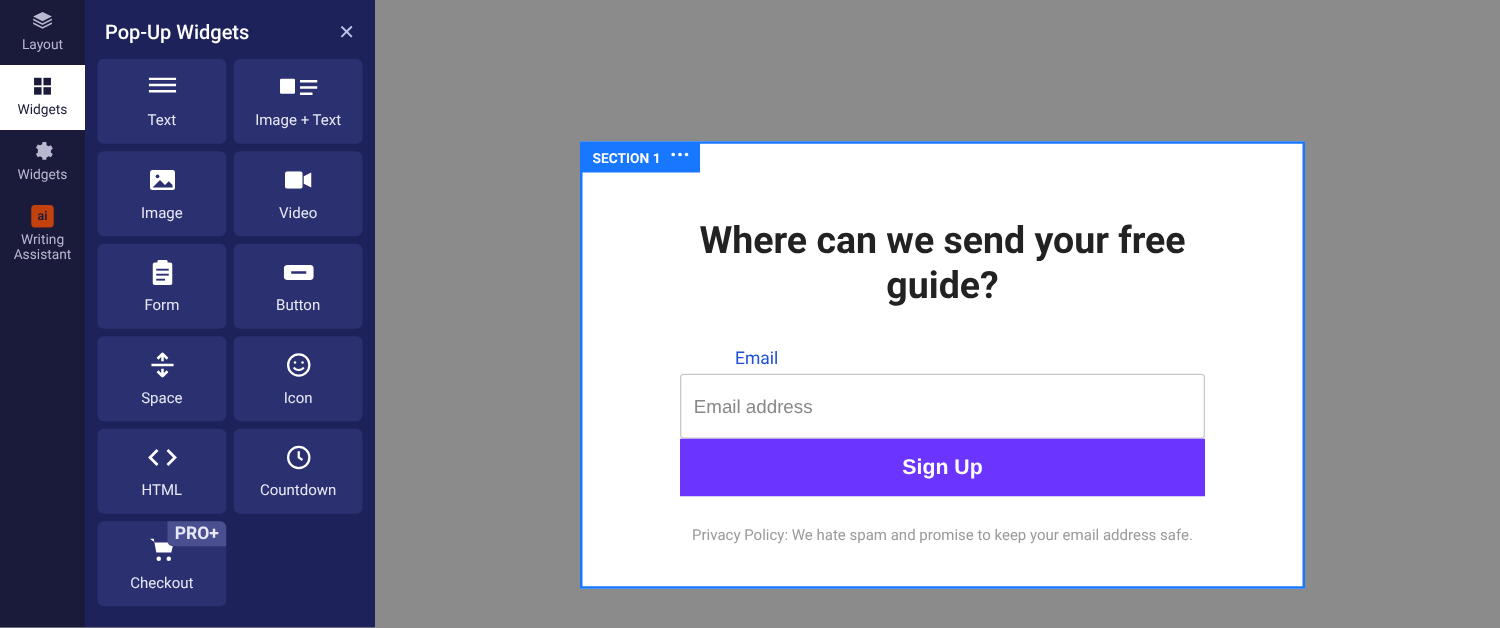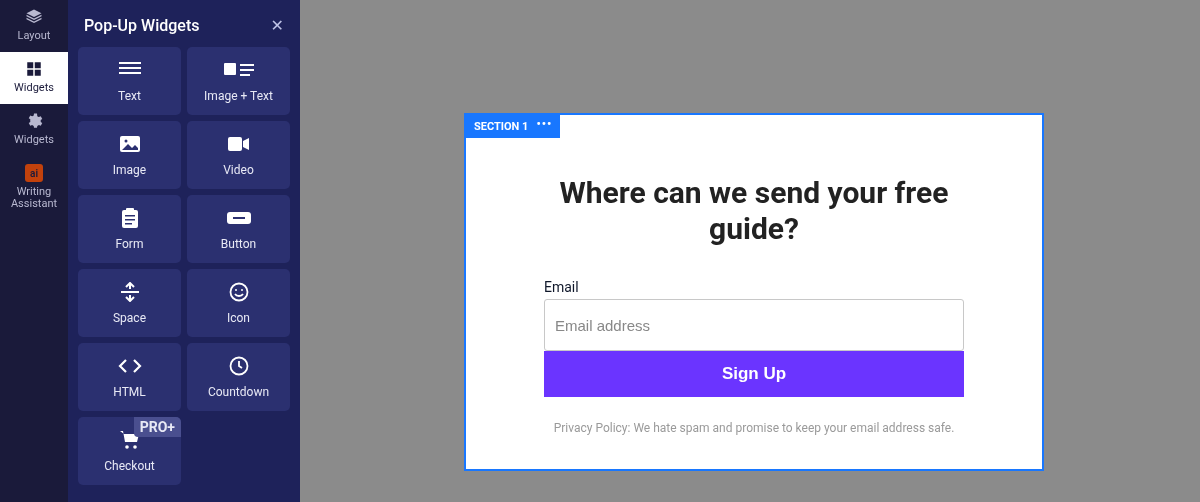--- a/index.html
+++ b/index.html
@@ -137,22 +137,23 @@
   .popup-title {
     font-size: 30px;
     font-weight: 700;
     color: #222222;
     text-align: center;
     line-height: 1.2;
     margin-bottom: 32px;
   }
   .field-label {
     font-size: 14px;
-    color: #0f172a;
+    color: #1d4ed8;
     margin-bottom: 4px;
+    margin-left: 44px;
   }
   .email-input {
     width: 100%;
     height: 52px;
     border: 1px solid #c8c8c8;
     border-radius: 3px;
     padding: 0 10px;
     font-size: 15px;
     color: #0369a1;
     margin-bottom: 0;

